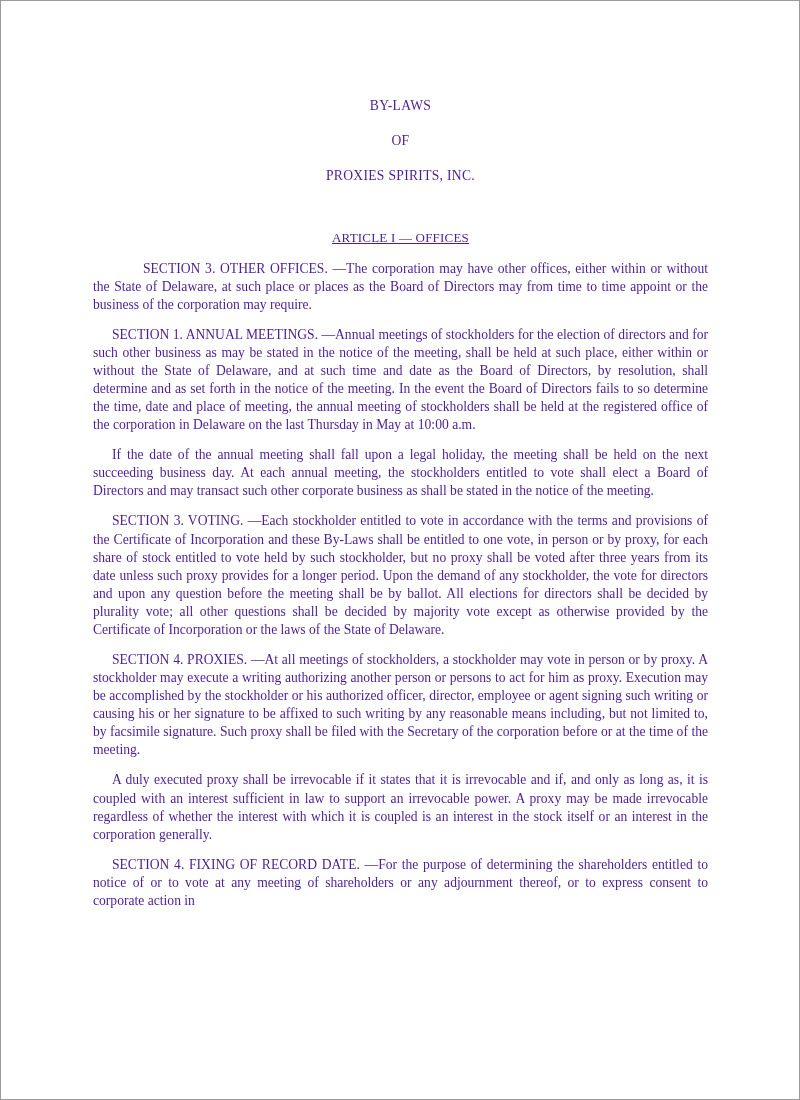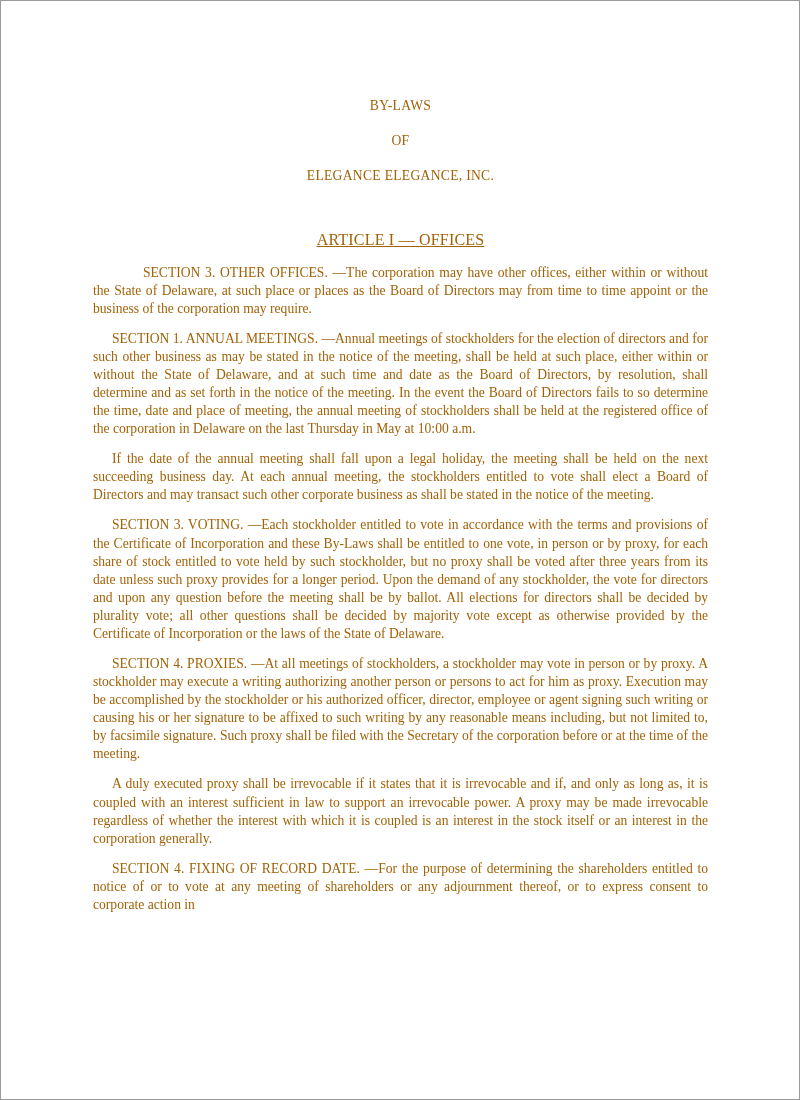--- a/index.html
+++ b/index.html
@@ -11,57 +11,57 @@
     position: relative;
     width: 800px;
     height: 1100px;
     box-sizing: border-box;
     border: 1px solid #9a9a9a;
     background: #ffffff;
     padding: 96px 91px 0 92px;
     font-family: "Liberation Serif", serif;
     font-size: 13.6px;
     line-height: 1.33;
-    color: #a16207;
+    color: #4c1d95;
     overflow: hidden;
   }
   .title-block {
     text-align: center;
     margin: 0 0 44px 0;
   }
   .title-line {
     margin: 0 0 17px 0;
     letter-spacing: 0.3px;
   }
   .article-heading {
     text-align: center;
     text-decoration: underline;
     font-weight: normal;
-    font-size: 16px;
+    font-size: 13px;
     letter-spacing: 0.2px;
     margin: 18px 0 13px 0;
   }
   .para {
     text-align: justify;
     text-indent: 19px;
     margin: 0 0 12px 0;
   }
   .para.indent-lg {
     text-indent: 50px;
   }
 </style>
 </head>
 <body>
 
 <div class="page">
 
   <div class="title-block">
     <div class="title-line">BY-LAWS</div>
     <div class="title-line">OF</div>
-    <div class="title-line">ELEGANCE ELEGANCE, INC.</div>
+    <div class="title-line">PROXIES SPIRITS, INC.</div>
   </div>
 
   <h2 class="article-heading">ARTICLE I — OFFICES</h2>
 
   <p class="para indent-lg">SECTION 3. OTHER OFFICES. —The corporation may have other offices, either within or without the State of Delaware, at such place or places as the Board of Directors may from time to time appoint or the business of the corporation may require.</p>
 
 
   <p class="para">SECTION 1. ANNUAL MEETINGS. —Annual meetings of stockholders for the election of directors and for such other business as may be stated in the notice of the meeting, shall be held at such place, either within or without the State of Delaware, and at such time and date as the Board of Directors, by resolution, shall determine and as set forth in the notice of the meeting. In the event the Board of Directors fails to so determine the time, date and place of meeting, the annual meeting of stockholders shall be held at the registered office of the corporation in Delaware on the last Thursday in May at 10:00 a.m.</p>
   <p class="para">If the date of the annual meeting shall fall upon a legal holiday, the meeting shall be held on the next succeeding business day. At each annual meeting, the stockholders entitled to vote shall elect a Board of Directors and may transact such other corporate business as shall be stated in the notice of the meeting.</p>
   <p class="para">SECTION 3. VOTING. —Each stockholder entitled to vote in accordance with the terms and provisions of the Certificate of Incorporation and these By-Laws shall be entitled to one vote, in person or by proxy, for each share of stock entitled to vote held by such stockholder, but no proxy shall be voted after three years from its date unless such proxy provides for a longer period. Upon the demand of any stockholder, the vote for directors and upon any question before the meeting shall be by ballot. All elections for directors shall be decided by plurality vote; all other questions shall be decided by majority vote except as otherwise provided by the Certificate of Incorporation or the laws of the State of Delaware.</p>

